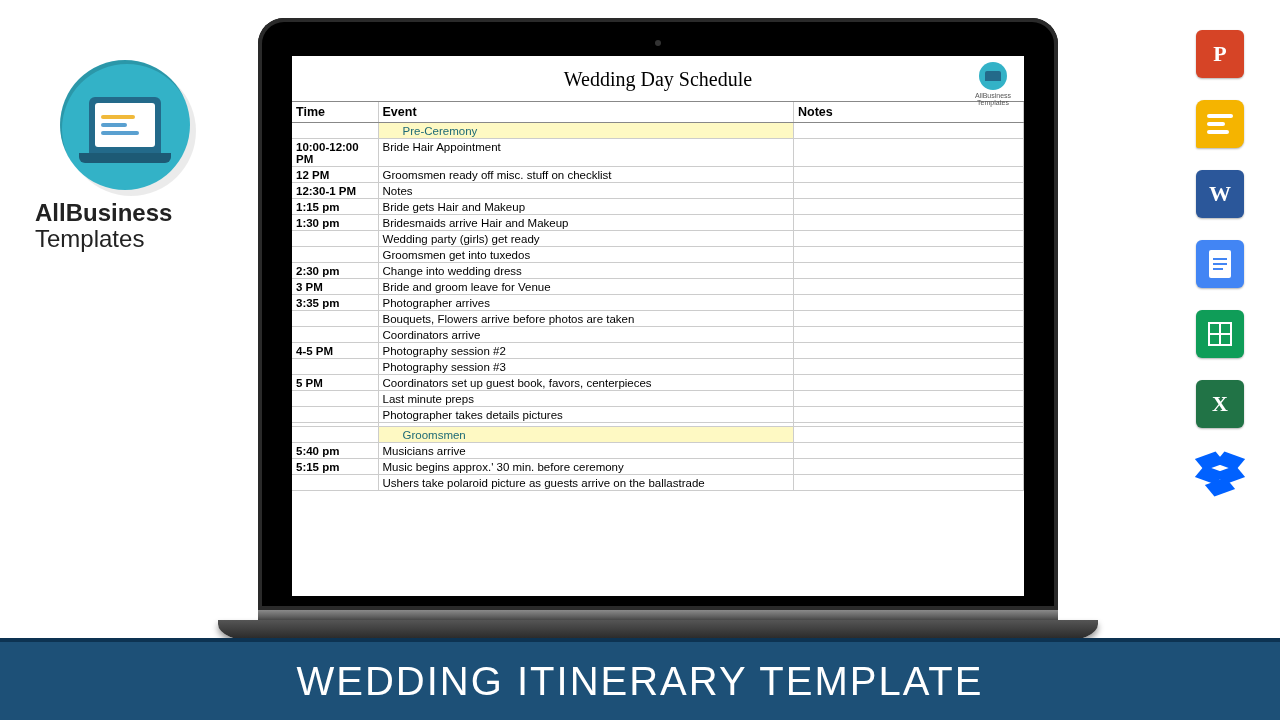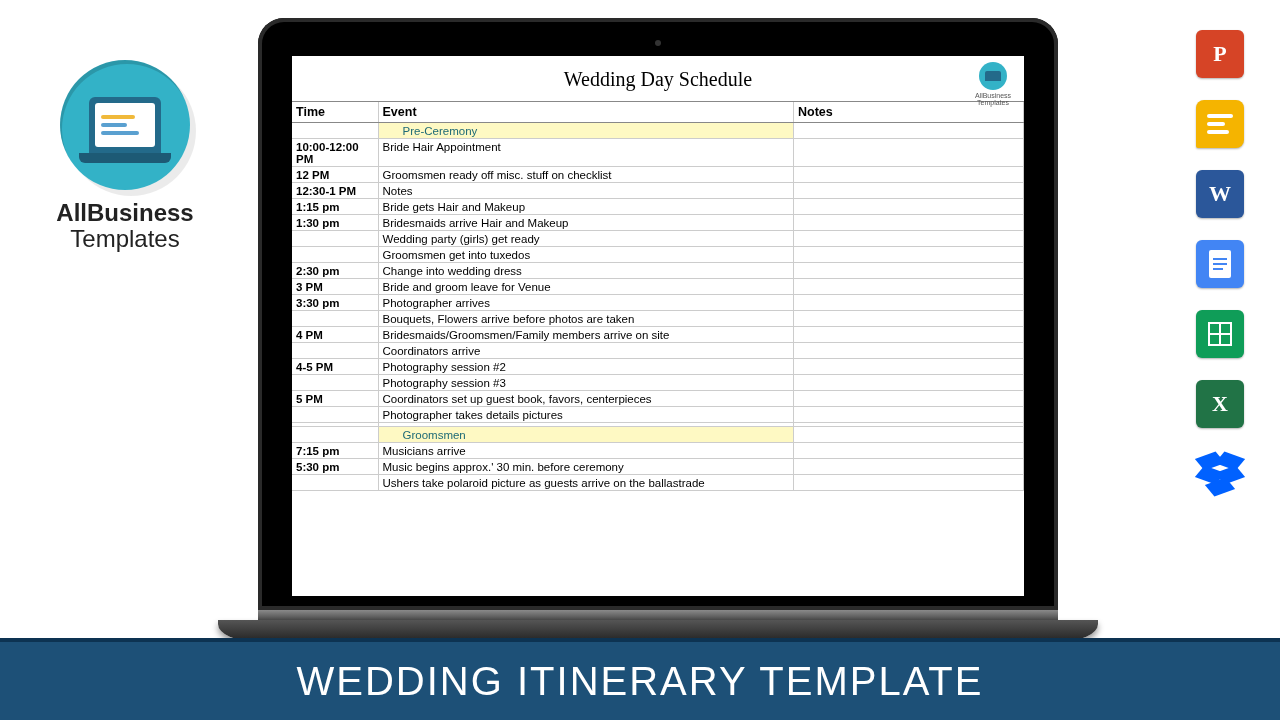--- a/index.html
+++ b/index.html
@@ -1,19 +1,19 @@
 <!DOCTYPE html>
 <html><head>
 <meta charset="utf-8">
 <style>
   * { margin: 0; padding: 0; box-sizing: border-box; }
   body { width: 1280px; height: 720px; font-family: Arial, Helvetica, sans-serif; background: #fff; position: relative; overflow: hidden; }
 
   
-  .logo-block { position: absolute; left: 35px; top: 60px; width: 180px; text-align: center; }
+  .logo-block { position: absolute; left: 35px; top: 60px; width: 180px; text-align: left; }
   .logo-circle { width: 130px; height: 130px; border-radius: 50%; background: #33b2c7; margin: 0 auto 10px; display: flex; align-items: center; justify-content: center; box-shadow: 2px 4px 0 rgba(0,0,0,.15) inset, 0 0 0 0 rgba(0,0,0,0); position: relative; }
   .logo-circle .shadow { position:absolute; width:130px; height:130px; border-radius:50%; top:6px; left:6px; background:rgba(0,0,0,.08); z-index:-1;}
   .laptop-icon { width: 72px; height: 56px; background: #236a8a; border-radius: 6px 6px 0 0; position: relative; }
   .laptop-icon::after { content:""; position:absolute; bottom:-10px; left:-10px; width:92px; height:10px; background:#1d5a75; border-radius:0 0 6px 6px;}
   .laptop-screen { position:absolute; top:6px; left:6px; right:6px; bottom:6px; background:#fff; border-radius:3px; padding:8px 6px;}
   .laptop-line { height:4px; background:#f0b93a; margin:4px 0; border-radius:2px; width:70%; }
   .laptop-line.w2 { width:55%; background:#5aa0d0;}
   .laptop-line.w3 { width:80%; background:#5aa0d0;}
   .logo-text { font-size: 24px; font-weight: 700; color: #222; line-height: 1.1; }
   .logo-text .thin { font-weight: 400; }
@@ -137,32 +137,27 @@
               <td class="time">2:30 pm</td>
               <td class="event">Change into wedding dress</td>
               <td class="notes"></td>
             </tr>
             <tr>
               <td class="time">3 PM</td>
               <td class="event">Bride and groom leave for Venue</td>
               <td class="notes"></td>
             </tr>
             <tr>
-              <td class="time">3:30 pm</td>
+              <td class="time">3:35 pm</td>
               <td class="event">Photographer arrives</td>
               <td class="notes"></td>
             </tr>
             <tr>
               <td class="time"></td>
               <td class="event">Bouquets, Flowers arrive before photos are taken</td>
-              <td class="notes"></td>
-            </tr>
-            <tr>
-              <td class="time">4 PM</td>
-              <td class="event">Bridesmaids/Groomsmen/Family members arrive on site</td>
               <td class="notes"></td>
             </tr>
             <tr>
               <td class="time"></td>
               <td class="event">Coordinators arrive</td>
               <td class="notes"></td>
             </tr>
             <tr>
               <td class="time">4-5 PM</td>
               <td class="event">Photography session #2</td>
@@ -173,40 +168,45 @@
               <td class="event">Photography session #3</td>
               <td class="notes"></td>
             </tr>
             <tr>
               <td class="time">5 PM</td>
               <td class="event">Coordinators set up guest book, favors, centerpieces</td>
               <td class="notes"></td>
             </tr>
             <tr>
               <td class="time"></td>
+              <td class="event">Last minute preps</td>
+              <td class="notes"></td>
+            </tr>
+            <tr>
+              <td class="time"></td>
               <td class="event">Photographer takes details pictures</td>
               <td class="notes"></td>
             </tr>
             <tr>
               <td class="time"></td>
               <td class="event"></td>
               <td class="notes"></td>
             </tr>
             <tr class="section">
               <td class="time"></td>
               <td class="event">Groomsmen</td>
               <td class="notes"></td>
             </tr>
             <tr>
-              <td class="time">7:15 pm</td>
+              <td class="time">5:40 pm</td>
               <td class="event">Musicians arrive</td>
               <td class="notes"></td>
             </tr>
             <tr>
-              <td class="time">5:30 pm</td>
+              <td class="time">5:15 pm</td>
               <td class="event">Music begins approx.' 30 min. before ceremony</td>
               <td class="notes"></td>
             </tr>
             <tr>
               <td class="time"></td>
               <td class="event">Ushers take polaroid picture as guests arrive on the ballastrade</td>
               <td class="notes"></td>
             </tr>
           </tbody>
       </table>

